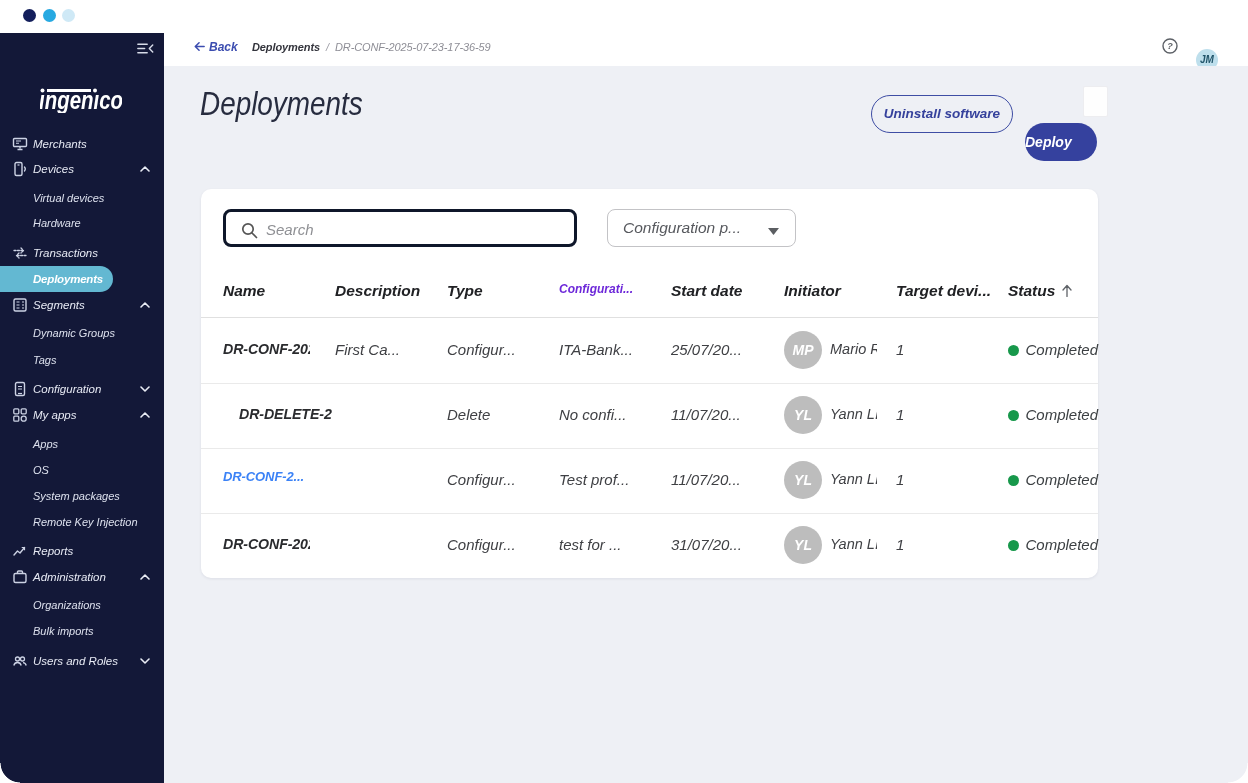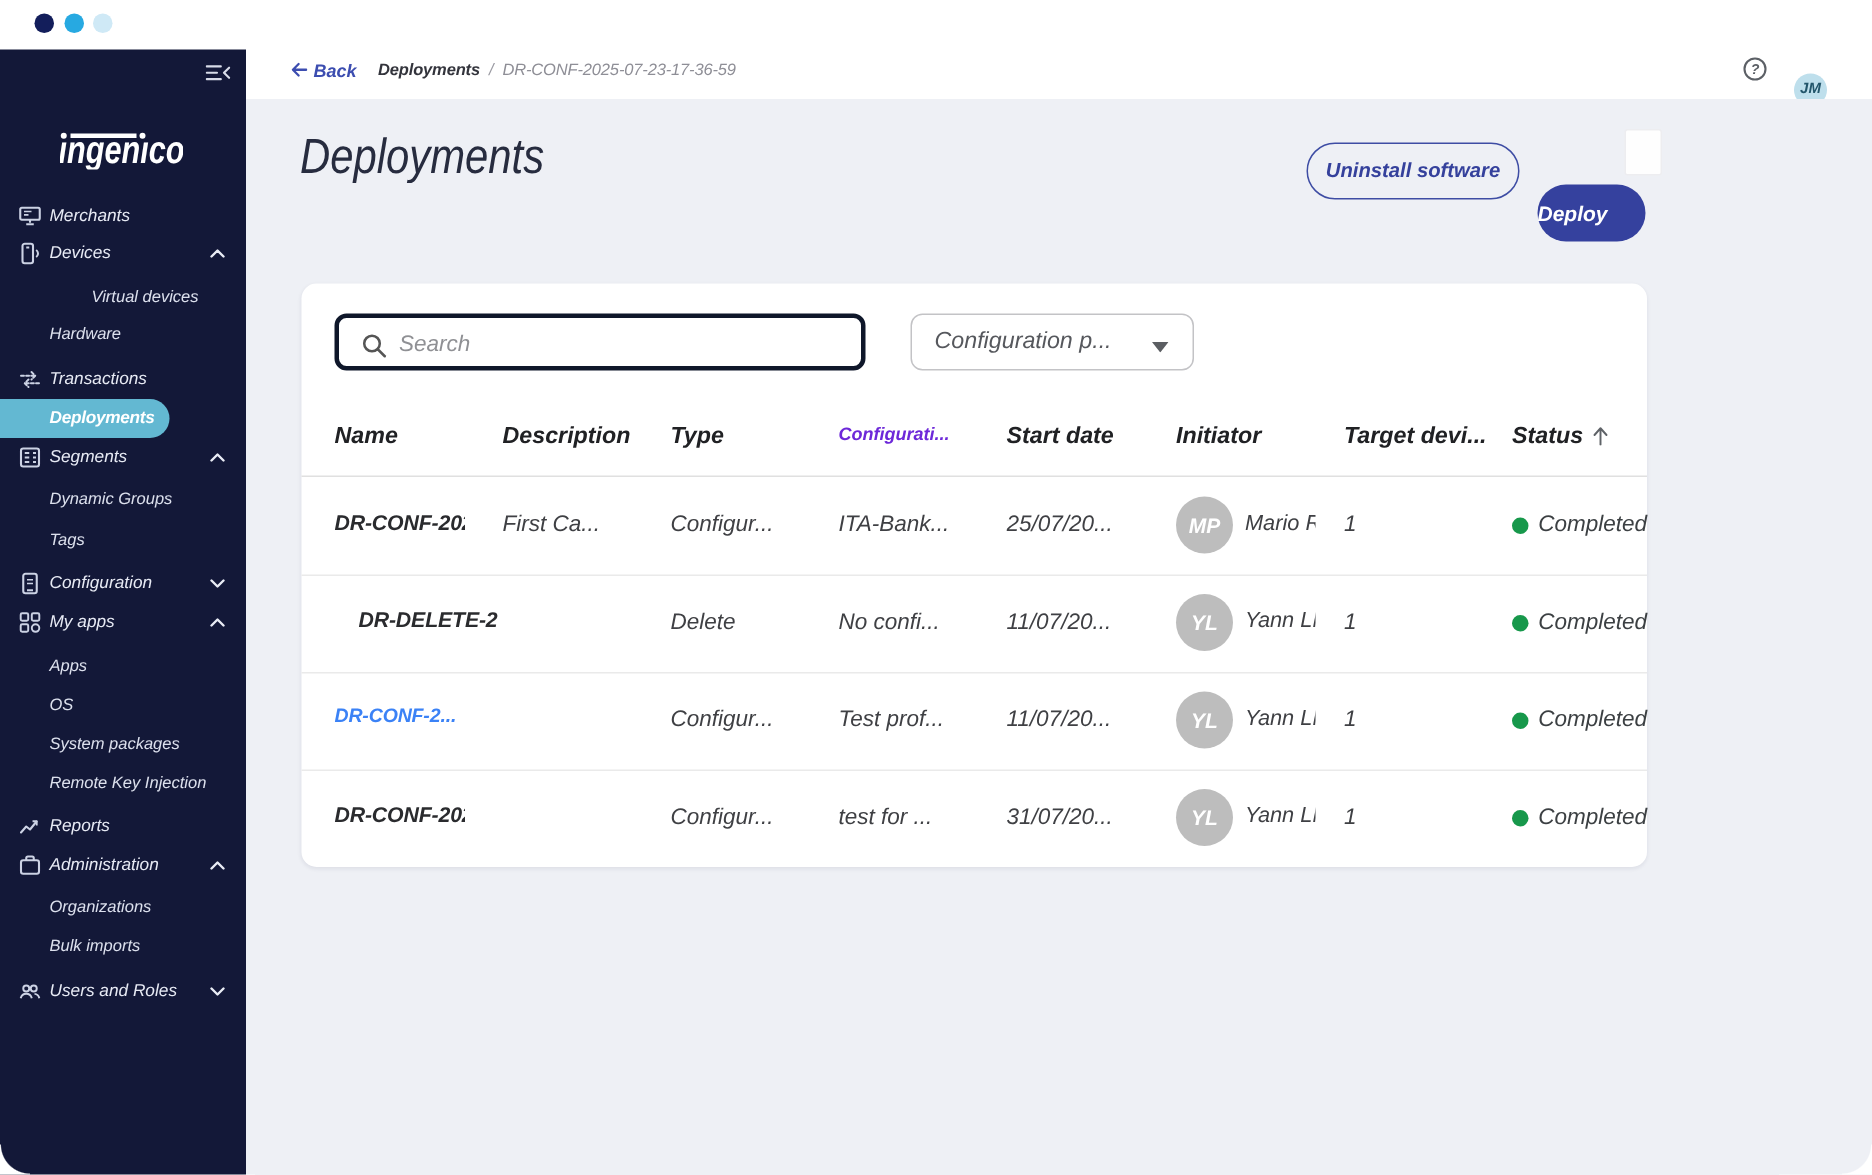--- a/index.html
+++ b/index.html
@@ -165,21 +165,21 @@
         <svg class="ico" viewBox="0 0 16 16">
           <rect x="3" y="1.5" width="7" height="13" rx="1.5" fill="none" stroke="#ccd2e4" stroke-width="1.4"></rect>
           <path d="M5.5 4h2" stroke="#ccd2e4" stroke-width="1.2"></path>
           <path d="M12.5 6c1 1.2 1 2.8 0 4" stroke="#ccd2e4" stroke-width="1.3" fill="none" stroke-linecap="round"></path>
         </svg>
         <span class="lbl">Devices</span>
         <svg class="chev" viewBox="0 0 10 6">
           <path d="M1 5L5 1L9 5" stroke="#e9ecf5" stroke-width="1.6" fill="none" stroke-linecap="round" stroke-linejoin="round"></path>
         </svg>
       </div>
-      <div class="subitem" style="top:165px;margin-left:28px;">Virtual devices</div>
+      <div class="subitem" style="top:165px;">Virtual devices</div>
       <div class="subitem" style="top:190px;">Hardware</div>
       <div class="navitem" style="top:207px;">
         <svg class="ico" viewBox="0 0 16 16">
           <path d="M2 5.5h9M9 3l2.5 2.5L9 8" stroke="#ccd2e4" stroke-width="1.3" fill="none" stroke-linecap="round" stroke-linejoin="round" stroke-dasharray="2 1.4"></path>
           <path d="M14 10.5H5M7 8l-2.5 2.5L7 13" stroke="#ccd2e4" stroke-width="1.3" fill="none" stroke-linecap="round" stroke-linejoin="round" stroke-dasharray="2 1.4"></path>
         </svg>
         <span class="lbl">Transactions</span>
       </div>
       <div class="navitem" style="top:259px;">
         <svg class="ico" viewBox="0 0 16 16">

